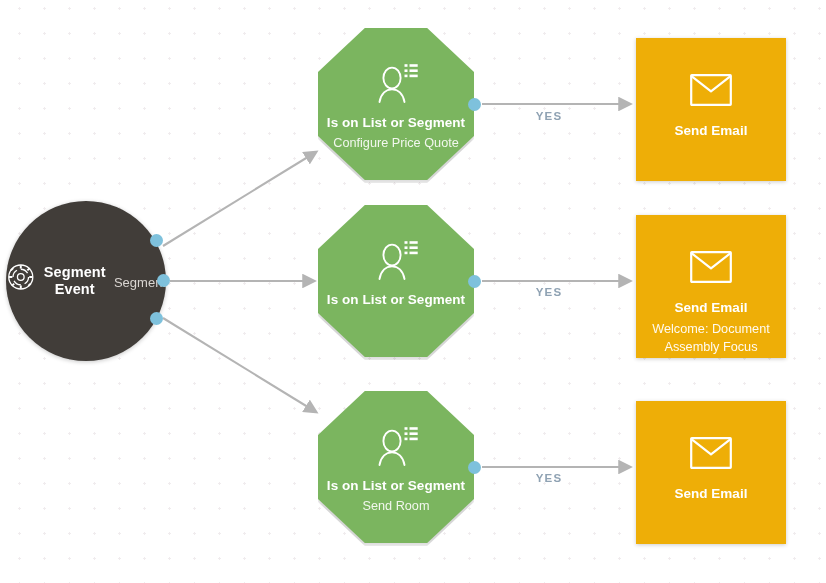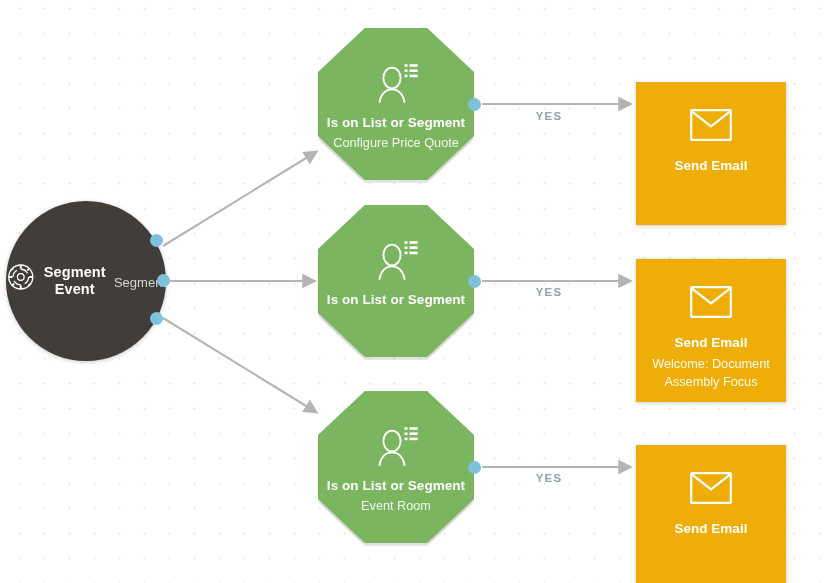--- a/index.html
+++ b/index.html
@@ -124,22 +124,21 @@
     width: 150px;
     height: 143px;
     background: #eeae07;
     box-shadow: 0 1px 4px rgba(0,0,0,0.2);
     display: flex;
     flex-direction: column;
     align-items: center;
     justify-content: flex-start;
     text-align: center;
     box-sizing: border-box;
-    padding-top: 27px;
-    margin-top: 44px;
+    padding-top: 36px;
   }
   .email-icon {
     width: 42px;
     height: 32px;
     display: block;
     margin-bottom: 16px;
   }
   .email-title {
     color: #ffffff;
     font-size: 13.5px;
@@ -281,21 +280,21 @@
       <g fill="#ffffff">
         <rect x="31.5" y="2.2" width="3" height="2.6"></rect>
         <rect x="36.5" y="2.2" width="8.2" height="2.6"></rect>
         <rect x="31.5" y="7.4" width="3" height="2.6"></rect>
         <rect x="36.5" y="7.4" width="8.2" height="2.6"></rect>
         <rect x="31.5" y="12.6" width="3" height="2.6"></rect>
         <rect x="36.5" y="12.6" width="8.2" height="2.6"></rect>
       </g>
     </svg>
     <div class="cond-title">Is on List or Segment</div>
-    <div class="cond-sub">Event Room</div>
+    <div class="cond-sub">Send Room</div>
   </div>
   <div class="port-dot" style="left:468px; top:461px;"></div>
 
   <div class="edge-label" style="left:489px; top:110px;">YES</div>
   <div class="edge-label" style="left:489px; top:286px;">YES</div>
   <div class="edge-label" style="left:489px; top:472px;">YES</div>
 
   <div class="email-node" style="left:636px; top:38px;">
     <svg class="email-icon" viewBox="0 0 42 32">
       <rect x="1.2" y="1.2" width="39.6" height="29.6" rx="0.6" fill="none" stroke="#ffffff" stroke-width="2.2"></rect>

